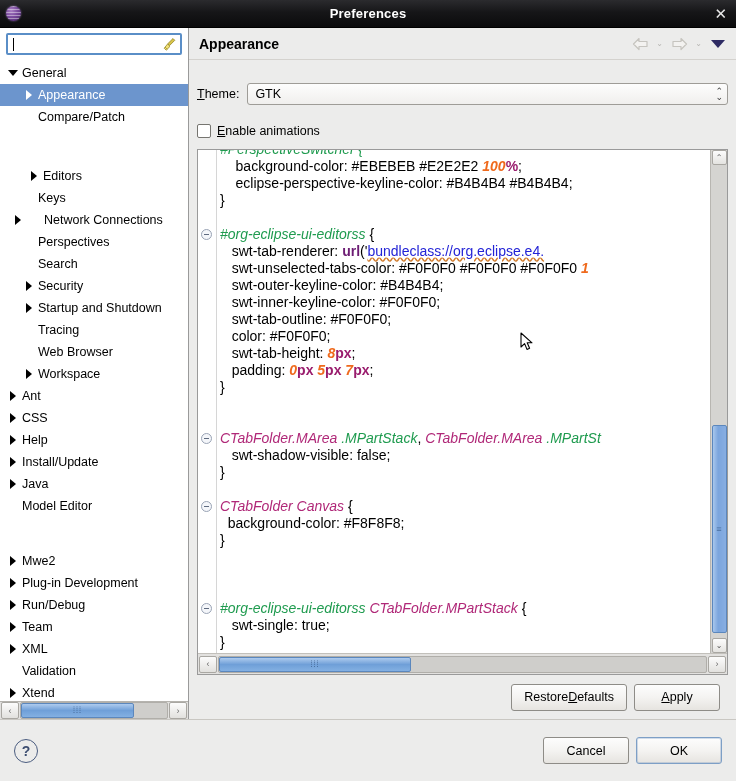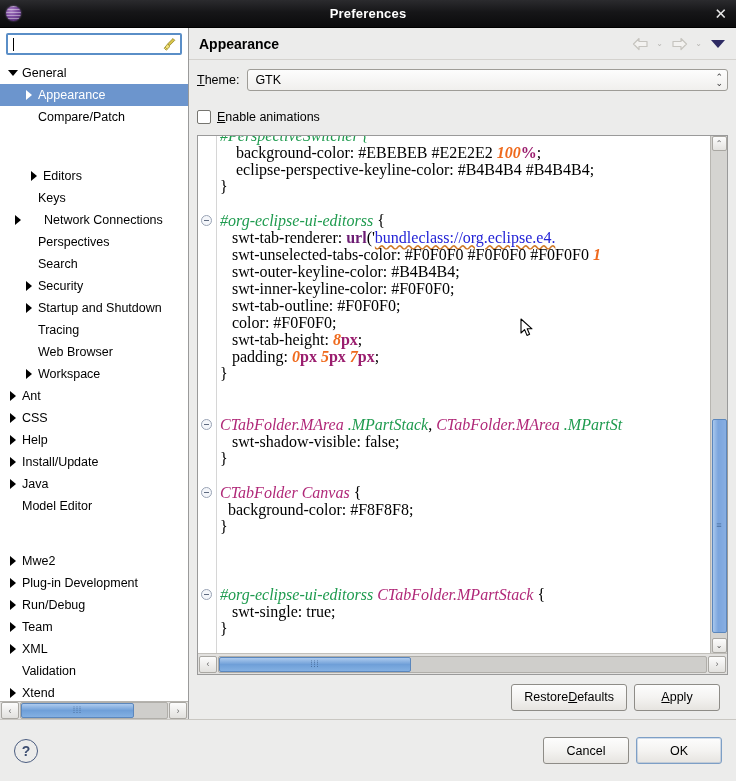--- a/index.html
+++ b/index.html
@@ -178,21 +178,21 @@
   .menutri {
     width: 0;height:0;
     border-left:7px solid transparent;
     border-right:7px solid transparent;
     border-top:8px solid #2e2b63;
     margin-left: 4px; margin-right: 3px;
   }
 
   .page-body { flex: 1; display: flex; flex-direction: column; min-height: 0; padding: 0 8px; }
 
-  .theme-row { display:flex; align-items:center; margin-top: 9px; }
+  .theme-row { display:flex; align-items:center; margin-top: 23px; }
   .theme-label { font-size: 12.5px; color:#000; margin-right: 8px; white-space: nowrap; }
   .theme-label u { text-decoration: underline; }
   .combo {
     flex: 1; height: 22px;
     background: linear-gradient(to bottom,#fdfdfd,#f0efed);
     border: 1px solid #9e9c97; border-radius: 3px;
     display:flex; align-items:center;
     padding: 0 4px 0 7px; font-size: 12.5px; color:#000;
     box-sizing: border-box;
   }
@@ -233,22 +233,22 @@
   }
   .fold::after {
     content:""; position:absolute; left:2px; right:2px; top:4px;
     height:1px; background:#5f6b80;
   }
   .code-area {
     flex: 1; min-width: 0; overflow: hidden;
     background: #fff; position: relative;
   }
   .code {
-    font-family: Liberation Serif, serif;
-    font-size: 16px; line-height: 17px;
+    font-family: Liberation Sans, sans-serif;
+    font-size: 14px; line-height: 17px;
     white-space: pre; color: #000;
     padding-left: 3px;
     margin-top: -9px;
   }
   .code .sel-g { color: #1f9b4f; font-style: italic; }
   .code .sel-p { color: #b02878; font-style: italic; }
   .code .num   { color: #ef6a1d; font-style: italic; font-weight: bold; }
   .code .unit  { color: #9a1d6e; font-weight: bold; }
   .code .fn    { color: #6c1c73; font-weight: bold; }
   .code .str   { color: #2323d6; text-decoration: underline wavy #d07a2a; }

